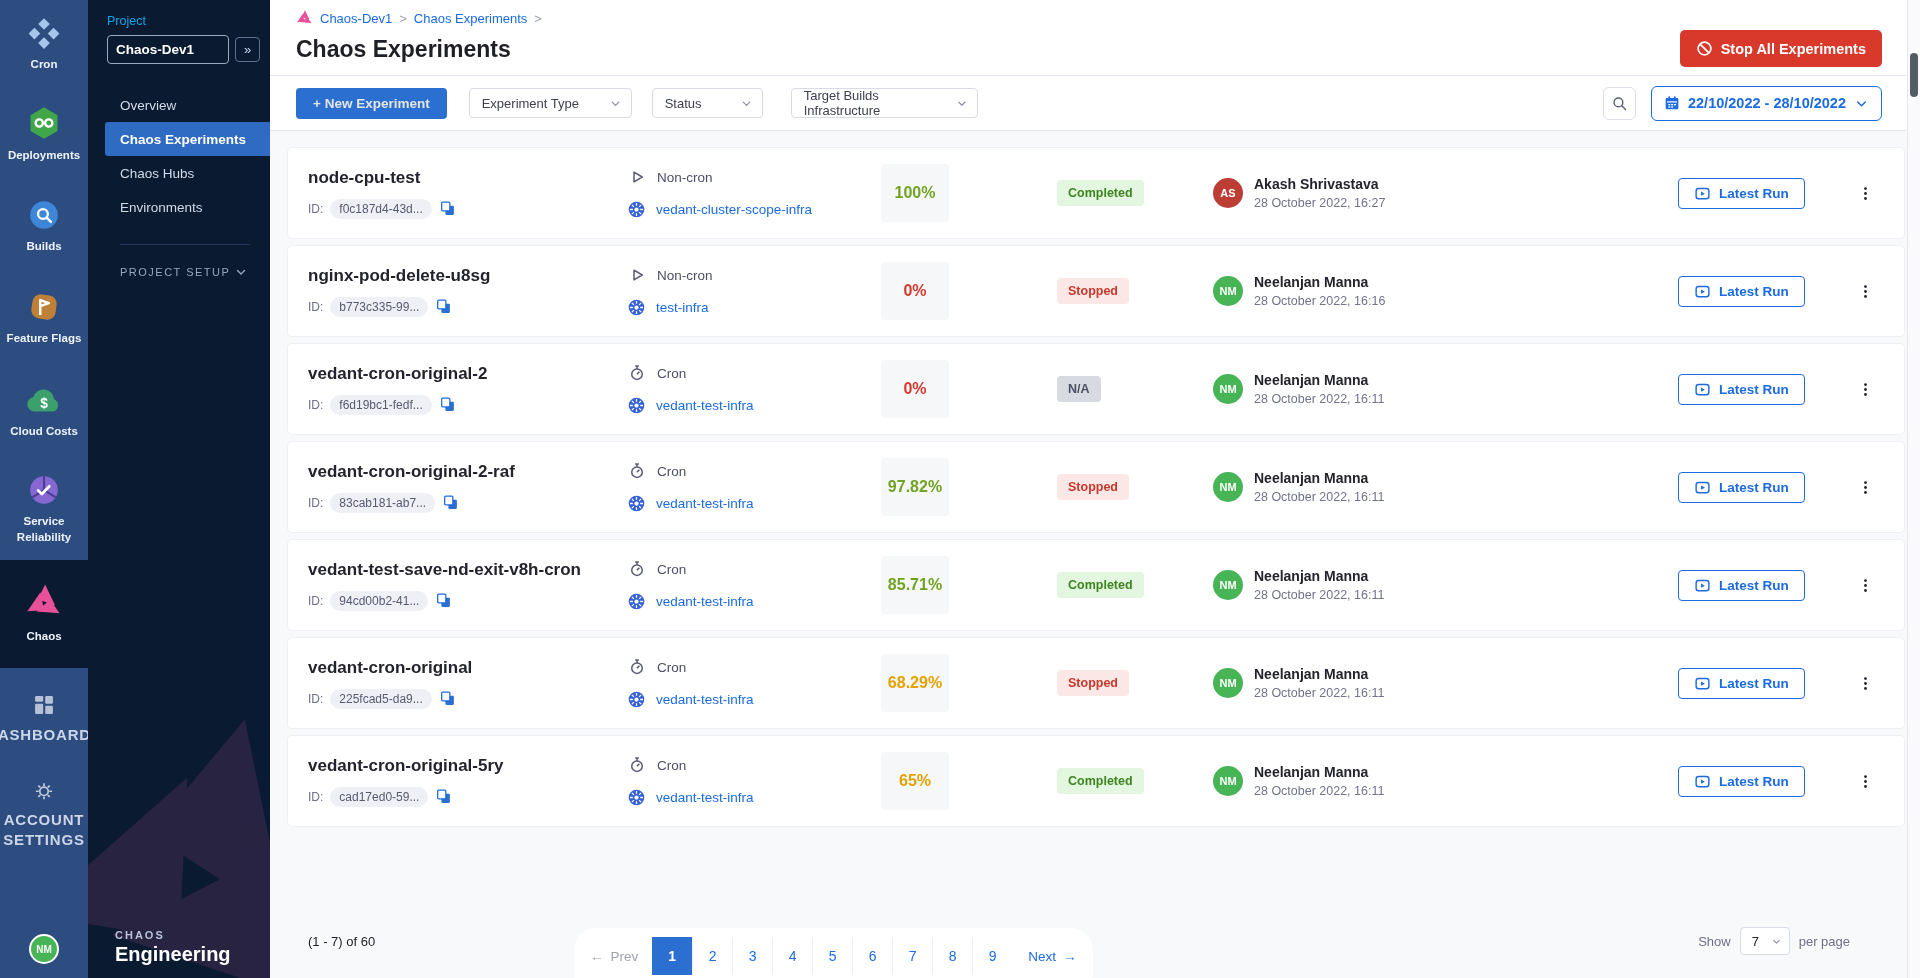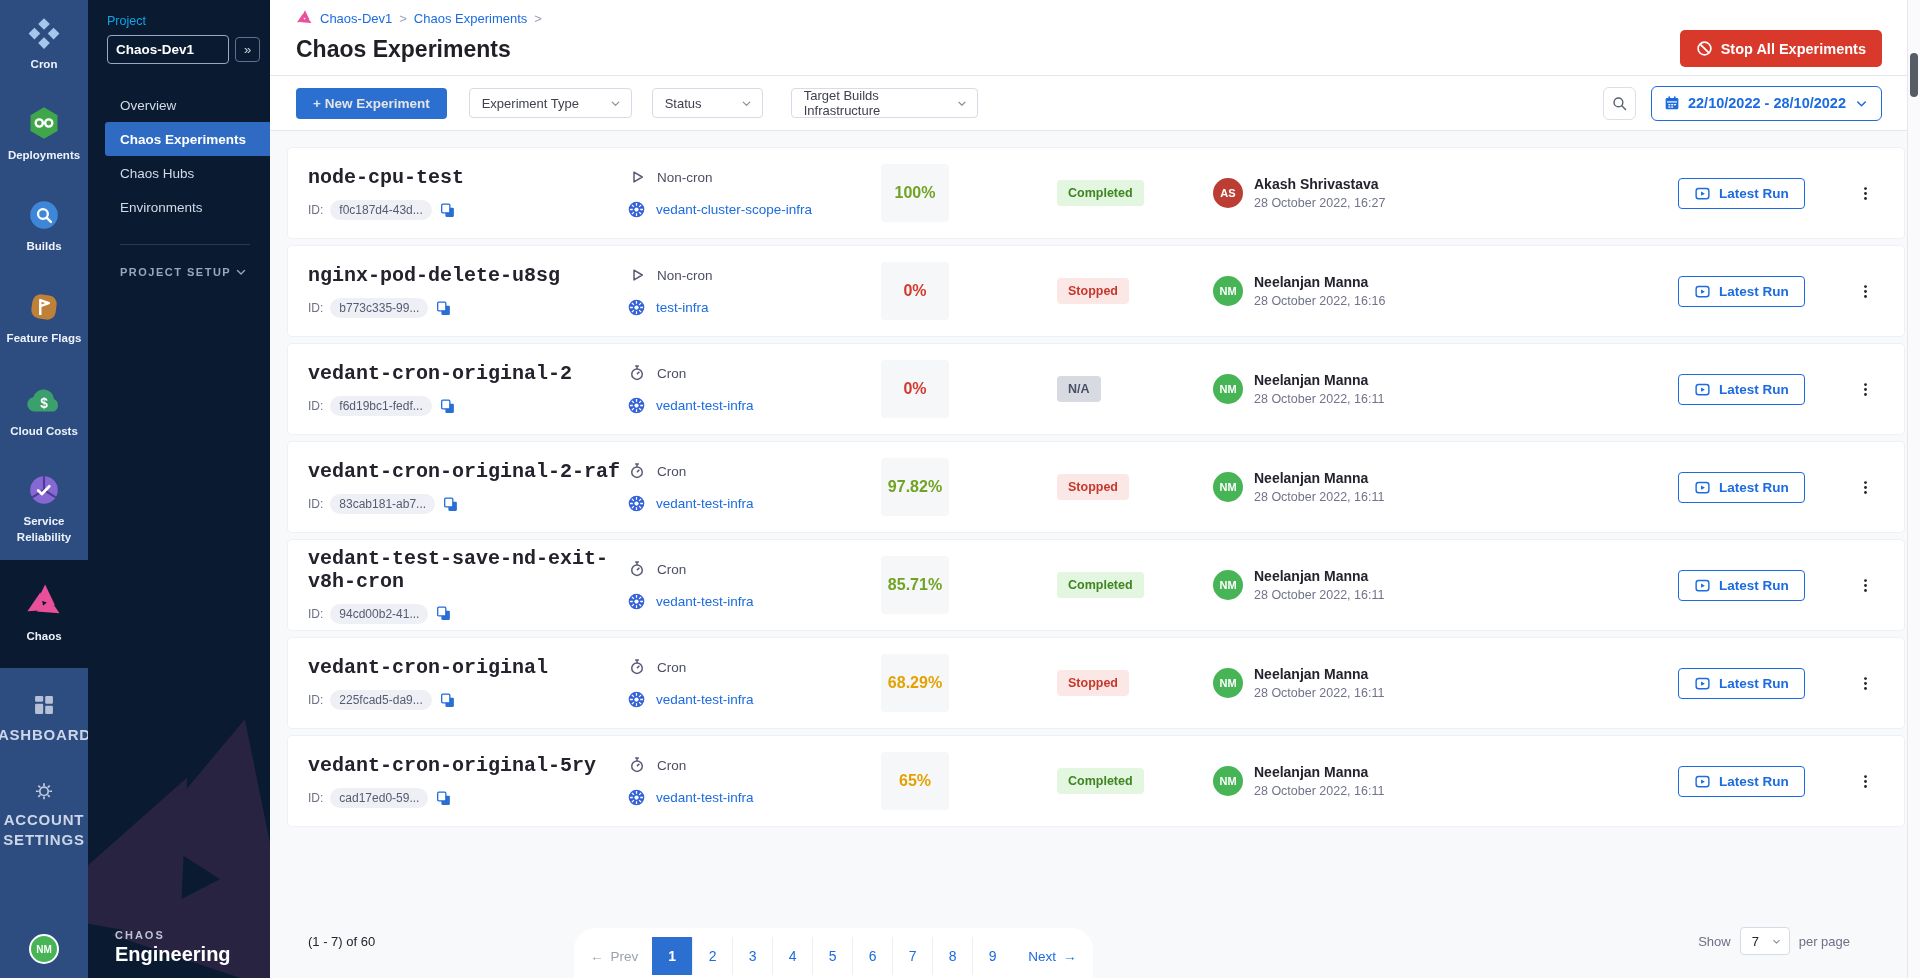--- a/index.html
+++ b/index.html
@@ -23,21 +23,21 @@
   .proj-row { display:flex; align-items:center; margin:7px 10px 0 19px; gap:6px; }
   .proj-input { flex:1; height:29px; background:transparent; border:1px solid #9aa8c0; border-radius:4px;
     color:#fff; font-weight:bold; font-size:13.5px; padding:0 8px; font-family:"Liberation Sans",sans-serif; min-width:0; }
   .collapse-btn { width:25px; height:25px; border:1px solid #5c7093; border-radius:4px; background:transparent;
     color:#cdd8ea; font-size:13px; display:flex; align-items:center; justify-content:center; cursor:pointer; }
   .pnav-items { margin-top:24px; }
   .pnav-item { height:34px; display:flex; align-items:center; padding-left:32px; color:#d2dae8; font-size:13.5px; cursor:pointer; }
   .pnav-item.active { background:#2f6bc2; color:#fff; font-weight:bold; margin-left:17px; padding-left:15px; border-radius:3px 0 0 3px; }
   .pnav-div { border-top:1px solid #25385a; margin:20px 20px 0 32px; }
   .proj-setup { display:flex; align-items:center; justify-content:space-between; margin:20px 22px 0 32px;
-    color:#98a6be; font-size:11px; font-weight:bold; letter-spacing:1.5px; cursor:pointer; }
+    color:#98a6be; font-size:11px; font-weight:normal; letter-spacing:1.5px; cursor:pointer; }
   .brand { position:absolute; left:27px; bottom:12px; }
   .brand .b1 { color:#b9c4d6; font-size:11px; font-weight:bold; letter-spacing:2px; }
   .brand .b2 { color:#fff; font-size:20px; font-weight:bold; margin-top:2px; }
   .watermark { position:absolute; right:-95px; bottom:-70px; color:#55325c; opacity:.4; transform:rotate(14deg); }
 
   
   .main { flex:1; display:flex; flex-direction:column; position:relative; min-width:0; }
   .page-header { background:#fff; border-bottom:1px solid #e3e6ee; padding:10px 40px 12px 26px; position:relative; }
   .crumbs { display:flex; align-items:center; gap:7px; font-size:13px; }
   .crumb { color:#1c6be0; cursor:pointer; }
@@ -61,21 +61,21 @@
   
   .table-area { flex:1; padding:0 16px 0 18px; position:relative; }
   .thead { display:flex; padding:38px 20px 0 20px; font-size:11px; font-weight:bold; letter-spacing:.5px; color:#23242e; }
   .rows { margin-top:17px; }
   .row { display:flex; align-items:center; background:#fff; height:90px; margin-bottom:8px; padding:0 20px; border-radius:4px;
     box-shadow:0 0 0 1px #eef0f5; }
   .c-exp { width:320px; } .c-det { width:253px; } .c-score { width:176px; } .c-status { width:156px; }
   .c-user { flex:1; display:flex; align-items:center; gap:11px; min-width:0; }
   .c-action { width:150px; } .c-kebab { width:56px; display:flex; justify-content:flex-end; padding-right:6px; }
   .h-score { display:flex; align-items:center; gap:6px; }
-  .exp-name { font-size:20px; font-weight:bold; color:#23232e; margin-bottom:11px;font-family:Liberation Mono, monospace; }
+  .exp-name { font-size:17px; font-weight:bold; color:#23232e; margin-bottom:11px; }
   .id-row { display:flex; align-items:center; gap:7px; font-size:12px; color:#6e7086; }
   .id-pill { background:#eef0f5; border-radius:10px; padding:3px 9px; color:#565b70; }
   .copy-btn { background:none; border:none; cursor:pointer; padding:0; color:#1c6be0; display:flex; }
   .det-line { display:flex; align-items:center; gap:11px; color:#4c4f63; font-size:13.5px; }
   .det-line.first { margin-bottom:15px; }
   .infra-link { color:#1c6be0; cursor:pointer; }
   .score { width:68px; height:58px; background:#f5f7f8; border-radius:4px; display:flex; align-items:center;
     justify-content:center; font-size:16px; font-weight:bold; }
   .score[data-variant="green"]  { color:#71a322; }
   .score[data-variant="red"]    { color:#d5392e; }

